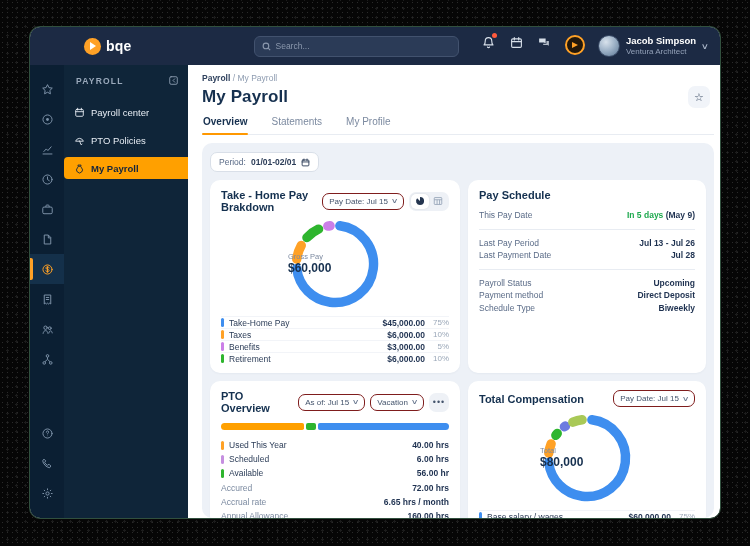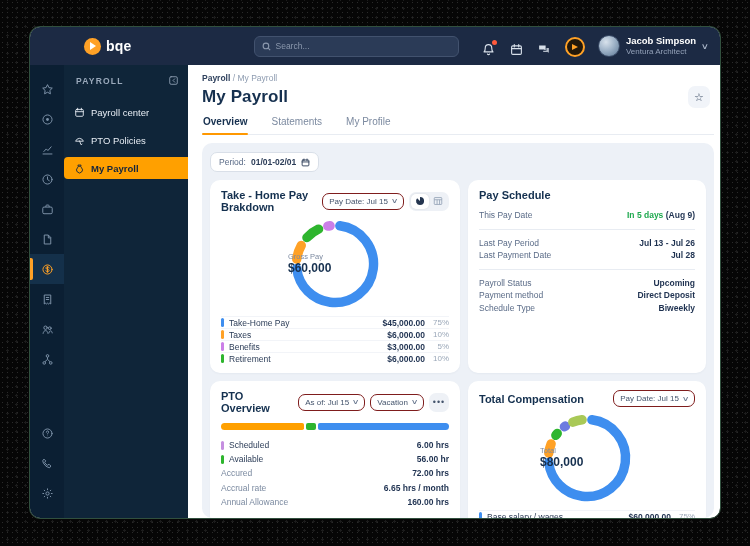--- a/index.html
+++ b/index.html
@@ -23,21 +23,21 @@
   
   .topbar { height:38px; background:#1c2a44; display:flex; align-items:center; padding:0 12px 0 14px; flex:0 0 auto; }
   .logo { display:flex; align-items:center; gap:5px;padding-left:40px; }
   .logo-mark { width:17px; height:17px; border-radius:50%; background:#FFA126; position:relative; }
   .logo-mark::after { content:""; position:absolute; left:6px; top:4.5px; border-left:6px solid #fff; border-top:4px solid transparent; border-bottom:4px solid transparent; }
   .logo-text { color:#fff; font-weight:bold; font-size:14px; letter-spacing:.2px; }
   .search { margin-left:122px; width:205px; height:21px; background:#2b3b57; border:1px solid #42526e; border-radius:6px; display:flex; align-items:center; padding:0 7px; gap:5px; }
   .search svg { flex:0 0 auto; }
   .search input { background:transparent; border:none; outline:none; color:#aab6c9; font-size:8.5px; width:100%; font-family:"Liberation Sans", sans-serif; }
   .search input::placeholder { color:#8b98ad; }
-  .top-right { margin-left:auto; display:flex; align-items:flex-end; gap:13px; }
+  .top-right { margin-left:auto; display:flex; align-items:flex-start; gap:13px; }
   .tb-icon { position:relative; width:15px; height:15px; display:flex; align-items:center; justify-content:center; color:#d7dfe9; cursor:pointer; }
   .tb-dot { position:absolute; top:-2px; right:-1px; width:5px; height:5px; border-radius:50%; background:#ff5a3c; }
   .play-btn { width:20px; height:20px; border-radius:50%; border:2px solid #FFA126; background:#22180b; display:flex; align-items:center; justify-content:center; cursor:pointer; }
   .play-btn::after { content:""; border-left:6px solid #FFA126; border-top:3.5px solid transparent; border-bottom:3.5px solid transparent; margin-left:1px; }
   .user { display:flex; align-items:center; gap:6px; cursor:pointer; }
   .avatar { width:22px; height:22px; border-radius:50%; background:radial-gradient(circle at 35% 30%, #d8e2ec 0%, #9fb3c8 45%, #5b7694 100%); border:1px solid #3a4a66; }
   .user-meta { display:flex; flex-direction:column; line-height:1.15; }
   .user-name { color:#fff; font-size:9.5px; font-weight:bold; }
   .user-org { color:#93a1b8; font-size:8px; }
   .chev { color:#aab6c9; font-size:8px; transform:scaleX(1.4); }
@@ -370,21 +370,21 @@
               </div>
           </div>
 
           <div class="card">
             <div class="card-head">
                 <span class="card-title">Pay Schedule</span>
               </div>
             <div class="ps-body">
               <div class="ps-row">
                   <span class="ps-label">This Pay Date</span>
-                  <span class="ps-val"><span class="ps-accent">In 5 days</span><span> (Aug 9)</span></span>
+                  <span class="ps-val"><span class="ps-accent">In 5 days</span><span> (May 9)</span></span>
                 </div>
               <div class="ps-div"></div>
               <div class="ps-row">
                   <span class="ps-label">Last Pay Period</span>
                   <span class="ps-val">Jul 13 - Jul 26</span>
                 </div>
               <div class="ps-row">
                   <span class="ps-label">Last Payment Date</span>
                   <span class="ps-val">Jul 28</span>
                 </div>
@@ -420,20 +420,25 @@
                     <span>•••</span>
                   </span>
               </span>
             </div>
             <div class="pto-bar">
                 <span style="width: calc(37% - 1px); background: rgb(255, 160, 0);"></span>
                 <span style="width: calc(5% - 1px); background: rgb(46, 181, 46);"></span>
                 <span style="width: calc(58% - 1px); background: rgb(62, 142, 239);"></span>
               </div>
             <div class="pto-row">
+                <span class="tick" style="background: rgb(255, 161, 38);"></span>
+                <span class="pto-label">Used This Year</span>
+                <span class="pto-val">40.00 hrs</span>
+              </div>
+            <div class="pto-row">
                 <span class="tick" style="background: rgb(197, 143, 224);"></span>
                 <span class="pto-label">Scheduled</span>
                 <span class="pto-val">6.00 hrs</span>
               </div>
             <div class="pto-row">
                 <span class="tick" style="background: rgb(46, 181, 46);"></span>
                 <span class="pto-label">Available</span>
                 <span class="pto-val">56.00 hr</span>
               </div>
             <div class="pto-row">

